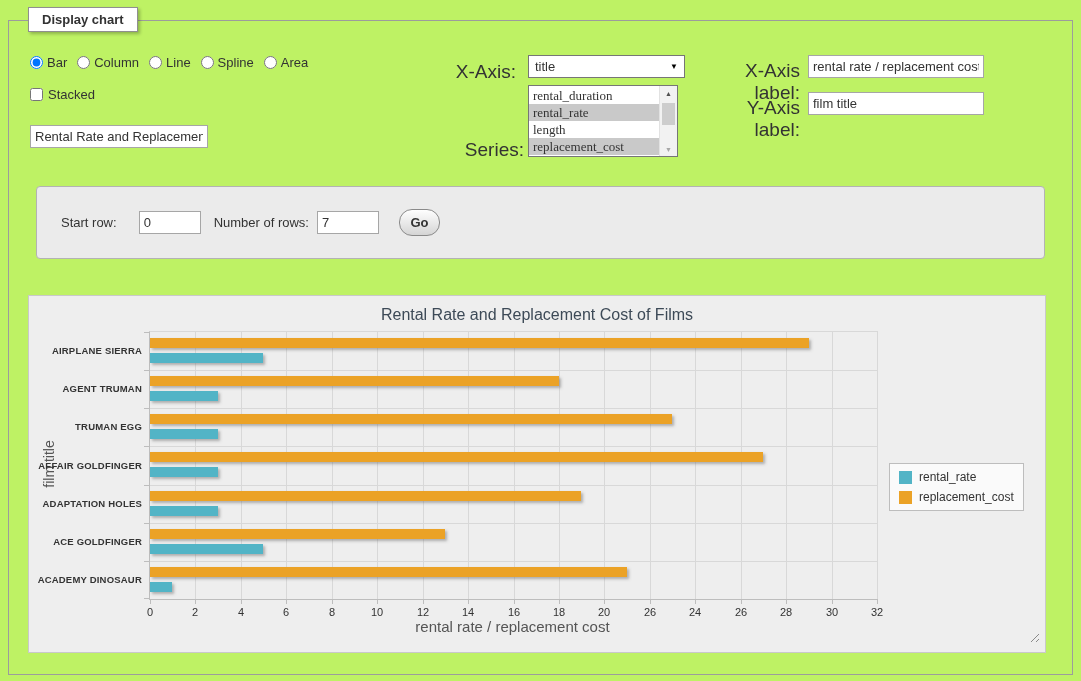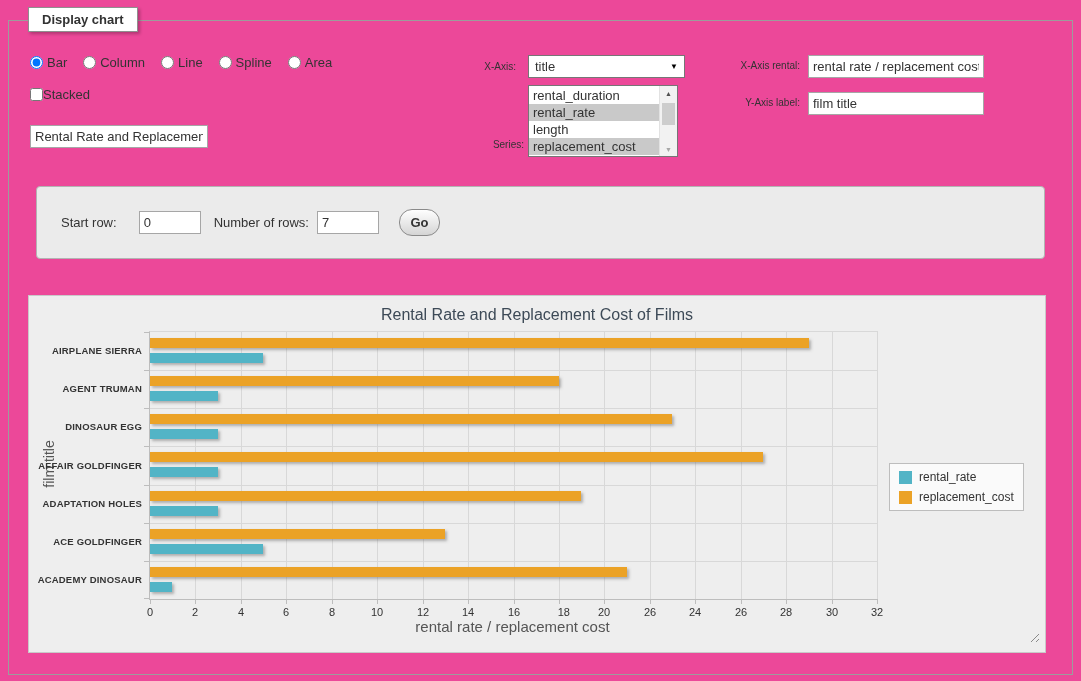--- a/index.html
+++ b/index.html
@@ -1,47 +1,47 @@
 <!DOCTYPE html>
 <html><head>
 <meta charset="utf-8">
 <style>
   html,body{margin:0;padding:0;background:#fff;font-family:"Liberation Sans",sans-serif;color:#333;}
-  .wrap{position:relative;width:1081px;height:681px;background:#ec4899;overflow:hidden;}
+  .wrap{position:relative;width:1081px;height:681px;background:#bef264;overflow:hidden;}
 
   
   .fs{position:absolute;left:8px;top:20px;width:1063px;height:653px;border:1px solid #9c9c9c;}
   .fs-legend{position:absolute;left:28px;top:7px;background:#fff;border:1px solid #8f8f8f;
     box-shadow:2px 2px 3px rgba(0,0,0,.25);padding:4px 13px;font-weight:bold;font-size:13px;z-index:5;}
 
   
   .ctl{position:absolute;font-size:13px;}
-  .radio-row{left:30px;top:55px;display:flex;align-items:center;gap:16px;}
+  .radio-row{left:30px;top:55px;display:flex;align-items:center;gap:10px;}
   label.opt{display:flex;align-items:center;gap:4px;cursor:default;}
   input[type=radio],input[type=checkbox]{margin:0;width:13px;height:13px;}
-  .chk-row{left:30px;top:87px;display:flex;align-items:center;}
+  .chk-row{left:30px;top:87px;display:flex;align-items:center;gap:5px;}
   input.txt{border:1px solid #a6a6a6;font:13px "Liberation Sans",sans-serif;color:#333;
     padding:3px 4px;height:15px;background:#fff;}
   .title-input{position:absolute;left:30px;top:125px;width:168px;}
-  .lbl{position:absolute;text-align:right;font-size:10px;color:#333;}
+  .lbl{position:absolute;text-align:right;font-size:19px;color:#333;}
   .lb-xaxis{left:454px;top:61px;width:62px;}
   .lb-series{left:454px;top:139px;width:70px;}
   .lb-xlabel{left:712px;top:60px;width:88px;}
   .lb-ylabel{left:712px;top:97px;width:88px;}
   .in-xlabel{position:absolute;left:808px;top:55px;width:166px;}
   .in-ylabel{position:absolute;left:808px;top:92px;width:166px;}
 
   
   .sel{position:absolute;left:528px;top:55px;width:143px;height:21px;border:1px solid #767676;
     background:#fff;display:flex;align-items:center;justify-content:space-between;padding:0 6px;font-size:13px;}
   .sel .arr{font-size:8px;color:#000;}
 
   
   .listbox{position:absolute;left:528px;top:85px;width:148px;height:70px;border:1px solid #767676;background:#fff;}
-  .lb-opts{position:absolute;left:0;top:1px;right:17px;bottom:0;overflow:hidden;}
+  .lb-opts{position:absolute;left:0;top:1px;right:17px;bottom:0;overflow:hidden;font-family:Liberation Serif, serif;}
   .lb-opt{height:17px;line-height:17px;padding-left:4px;font-size:13px;white-space:nowrap;}
   .lb-opt.selected{background:#C9C9C9;}
   .sb{position:absolute;right:0;top:0;bottom:0;width:17px;background:#F2F2F2;border-left:1px solid #e2e2e2;}
   .sb .btn{position:absolute;left:0;right:0;height:14px;display:flex;align-items:center;justify-content:center;
     font-size:7px;color:#505050;}
   .sb .down{bottom:0;color:#a8a8a8;}
   .sb .thumb{position:absolute;left:2px;right:2px;top:17px;height:22px;background:#CDCDCD;}
 
   
   .params{position:absolute;left:36px;top:186px;width:1009px;height:73px;background:#EBEBEB;
@@ -130,21 +130,21 @@
         <div class="lb-opt">length</div>
         <div class="lb-opt selected">replacement_cost</div>
       </div>
     <div class="sb">
       <div class="btn up">▲</div>
       <div class="thumb"></div>
       <div class="btn down">▼</div>
     </div>
   </div>
 
-  <span class="lbl lb-xlabel">X-Axis rental:</span>
+  <span class="lbl lb-xlabel">X-Axis label:</span>
   <input class="txt in-xlabel" value="rental rate / replacement cost" style="">
 
   <span class="lbl lb-ylabel">Y-Axis label:</span>
   <input class="txt in-ylabel" value="film title" style="">
 
   <div class="params">
     <span class="sp1">Start row:</span>
     <input class="txt in-small" value="0" style="">
     <span class="sp2">Number of rows:</span>
     <input class="txt in-small" value="7" style="">
@@ -176,21 +176,21 @@
         <div class="tick-x" style="left: 273px;"></div>
         <div class="xtick-lbl" style="left: 253px;">12</div>
         <div class="grid-v" style="left: 318px;"></div>
         <div class="tick-x" style="left: 318px;"></div>
         <div class="xtick-lbl" style="left: 298px;">14</div>
         <div class="grid-v" style="left: 364px;"></div>
         <div class="tick-x" style="left: 364px;"></div>
         <div class="xtick-lbl" style="left: 344px;">16</div>
         <div class="grid-v" style="left: 409px;"></div>
         <div class="tick-x" style="left: 409px;"></div>
-        <div class="xtick-lbl" style="left: 380px; text-align: right;">18</div>
+        <div class="xtick-lbl" style="left: 389px;">18</div>
         <div class="grid-v" style="left: 454px;"></div>
         <div class="tick-x" style="left: 454px;"></div>
         <div class="xtick-lbl" style="left: 434px;">20</div>
         <div class="grid-v" style="left: 500px;"></div>
         <div class="tick-x" style="left: 500px;"></div>
         <div class="xtick-lbl" style="left: 480px;">26</div>
         <div class="grid-v" style="left: 545px;"></div>
         <div class="tick-x" style="left: 545px;"></div>
         <div class="xtick-lbl" style="left: 525px;">24</div>
         <div class="grid-v" style="left: 591px;"></div>
@@ -217,21 +217,21 @@
         <div class="tick-y" style="top: 191px;"></div>
         <div class="grid-h" style="top: 229px;"></div>
         <div class="tick-y" style="top: 229px;"></div>
         <div class="tick-y" style="top: 266px;"></div>
         <div class="cat-lbl" style="top: 13.0714px;">AIRPLANE SIERRA</div>
         <div class="bar" style="left: 0px; top: 21px; width: 113px; background: rgb(82, 180, 198);"></div>
         <div class="bar" style="left: 0px; top: 6px; width: 659px; background: rgb(235, 162, 38);"></div>
         <div class="cat-lbl" style="top: 51.2143px;">AGENT TRUMAN</div>
         <div class="bar" style="left: 0px; top: 59px; width: 68px; background: rgb(82, 180, 198);"></div>
         <div class="bar" style="left: 0px; top: 44px; width: 409px; background: rgb(235, 162, 38);"></div>
-        <div class="cat-lbl" style="top: 89.3571px;">DINOSAUR EGG</div>
+        <div class="cat-lbl" style="top: 89.3571px;">TRUMAN EGG</div>
         <div class="bar" style="left: 0px; top: 97px; width: 68px; background: rgb(82, 180, 198);"></div>
         <div class="bar" style="left: 0px; top: 82px; width: 522px; background: rgb(235, 162, 38);"></div>
         <div class="cat-lbl" style="top: 127.5px;">AFFAIR GOLDFINGER</div>
         <div class="bar" style="left: 0px; top: 135px; width: 68px; background: rgb(82, 180, 198);"></div>
         <div class="bar" style="left: 0px; top: 120px; width: 613px; background: rgb(235, 162, 38);"></div>
         <div class="cat-lbl" style="top: 165.643px;">ADAPTATION HOLES</div>
         <div class="bar" style="left: 0px; top: 174px; width: 68px; background: rgb(82, 180, 198);"></div>
         <div class="bar" style="left: 0px; top: 159px; width: 431px; background: rgb(235, 162, 38);"></div>
         <div class="cat-lbl" style="top: 203.786px;">ACE GOLDFINGER</div>
         <div class="bar" style="left: 0px; top: 212px; width: 113px; background: rgb(82, 180, 198);"></div>

